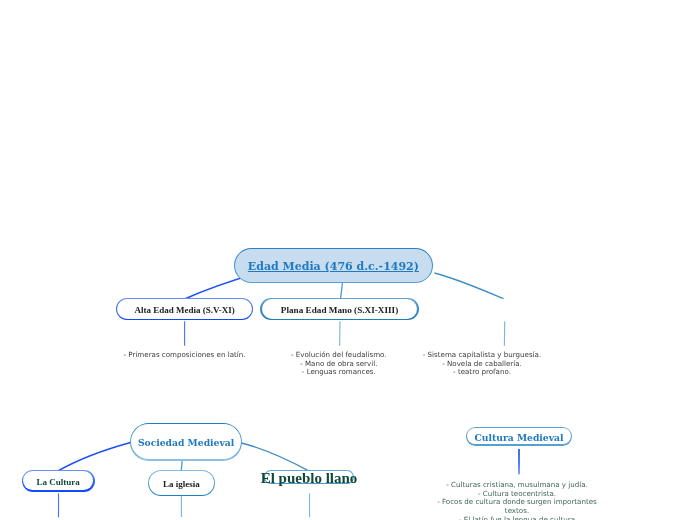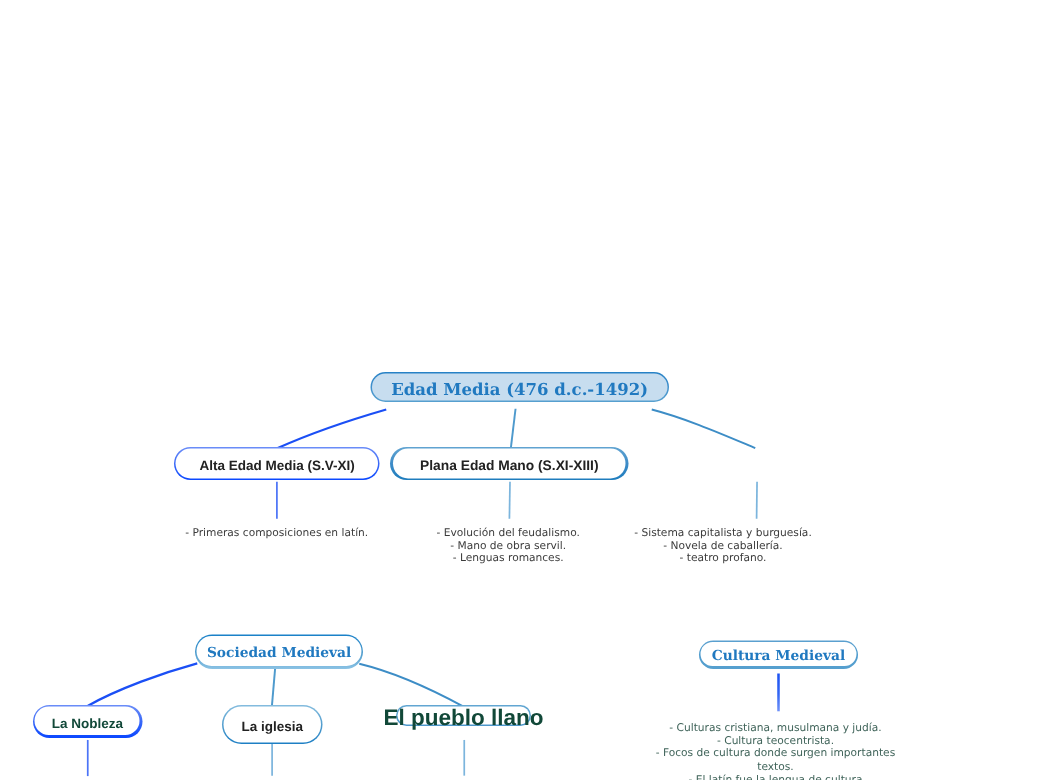--- a/index.html
+++ b/index.html
@@ -7,21 +7,21 @@
        font-family:"DejaVu Sans",sans-serif;-webkit-font-smoothing:antialiased;}
   #map{position:absolute;left:0;top:0;width:696px;height:520px;transform:translateZ(0);}
   svg#edges{position:absolute;left:0;top:0;width:696px;height:520px;overflow:visible;}
   
   .gnode{position:absolute;border-radius:999px;display:flex;align-items:center;
          justify-content:center;white-space:nowrap;box-sizing:border-box;}
   .gnode>.inner{position:absolute;left:1.3px;top:1.3px;right:1.3px;bottom:1.3px;
          border-radius:999px;background:#ffffff;z-index:1;}
   .gnode>span{position:relative;z-index:2;top:1px;}
   .t-serif{font-family:"DejaVu Serif",serif;font-weight:bold;}
-  .t-sans{font-family:Liberation Sans, sans-serif;font-weight:bold;font-stretch:condensed;text-align:right;}
+  .t-sans{font-family:Liberation Serif, serif;font-weight:bold;font-stretch:condensed;text-align:right;}
   .leaf{position:absolute;text-align:center;font-size:7.1px;line-height:8.63px;
         color:#3b3b3b;font-family:"DejaVu Sans",sans-serif;white-space:pre;}
 </style>
 </head>
 <body>
 
 <div id="map">
 
   <svg id="edges" viewBox="0 0 696 520" width="696" height="520">
     <defs>
@@ -44,54 +44,54 @@
 
     <path d="M 131.5 442.2 C 108.8 448.4 78.9 459.1 58.4 470.6" fill="none" stroke="#1b4ff5" stroke-width="1.5"></path>
     <path d="M 183.5 444.6 L 181.3 470.4" fill="none" stroke="#4e9acd" stroke-width="1.3"></path>
     <path d="M 239.5 442.5 C 262.8 448.1 287.6 459.5 308.7 470.9" fill="none" stroke="#3d8dc6" stroke-width="1.3"></path>
     <line x1="58.5" y1="493.3" x2="58.5" y2="517.4" stroke="#4c74f7" stroke-width="1.15"></line>
     <line x1="181.4" y1="493.3" x2="181.4" y2="517.1" stroke="#7cb5dd" stroke-width="1.15"></line>
     <line x1="309.5" y1="493.3" x2="309.5" y2="517.1" stroke="#7cb5dd" stroke-width="1.15"></line>
     <line x1="519" y1="449" x2="519" y2="474.2" stroke="url(#gStubCultura)" stroke-width="1.7"></line>
   </svg>
 
-  <div class="gnode t-serif" style="left:247px;top:248.2px;width:198.8px;height:20px;
+  <div class="gnode t-serif" style="left:234px;top:248.2px;width:198.8px;height:35px;
               background:linear-gradient(180deg,#2681c5 0%,#3c8dcb 40%,#57a0cf 100%);
-              color:#2079c0;font-size:11px;">
+              color:#2079c0;font-size:11px;text-decoration:underline;">
     <div class="inner" style="background:#c7ddef;"></div>
     <span>Edad Media (476 d.c.-1492)</span>
   </div>
 
   <div class="gnode t-sans" style="left:116px;top:298px;width:137.4px;height:21.8px;
               background:linear-gradient(180deg,#6b8df8 0%,#3f6cf7 45%,#0a47ff 100%);
               color:#222222;font-size:9px;">
     <div class="inner"></div>
     <span>Alta Edad Media (S.V-XI)</span>
   </div>
 
   <div class="gnode t-sans" style="left:260.4px;top:298px;width:158.3px;height:21.8px;
               background:linear-gradient(180deg,#61a4d1 0%,#3e8cc8 50%,#1d7cbd 100%);
               color:#222222;font-size:9.2px;">
     <div class="inner"></div>
     <span>Plana Edad Mano (S.XI-XIII)</span>
   </div>
 
 
-  <div class="gnode t-serif" style="left:129.8px;top:422.7px;width:112.5px;height:23px;
+  <div class="gnode t-serif" style="left:129.8px;top:422.7px;width:112.5px;height:38px;
               background:linear-gradient(180deg,#1880c8 0%,#4e9ccd 55%,#8cc3e4 100%);
               color:#2079c0;font-size:9.2px;">
     <div class="inner"></div>
     <span>Sociedad Medieval</span>
   </div>
 
   <div class="gnode t-sans" style="left:21.8px;top:470.2px;width:72.9px;height:21.4px;
               background:linear-gradient(180deg,#6b8df8 0%,#3f6cf7 45%,#0a47ff 100%);
               color:#114838;font-size:9px;">
     <div class="inner"></div>
-    <span>La Nobleza</span>
+    <span>La Cultura</span>
   </div>
 
   <div class="gnode t-sans" style="left:147.8px;top:470.2px;width:67.4px;height:26px;
               background:linear-gradient(180deg,#84bcde 0%,#4e9bcd 55%,#1c7ec4 100%);
               color:#222222;font-size:9px;">
     <div class="inner"></div>
     <span>La iglesia</span>
   </div>
 
   <div class="gnode t-sans" style="left:263.8px;top:470.2px;width:90.4px;height:14px;

